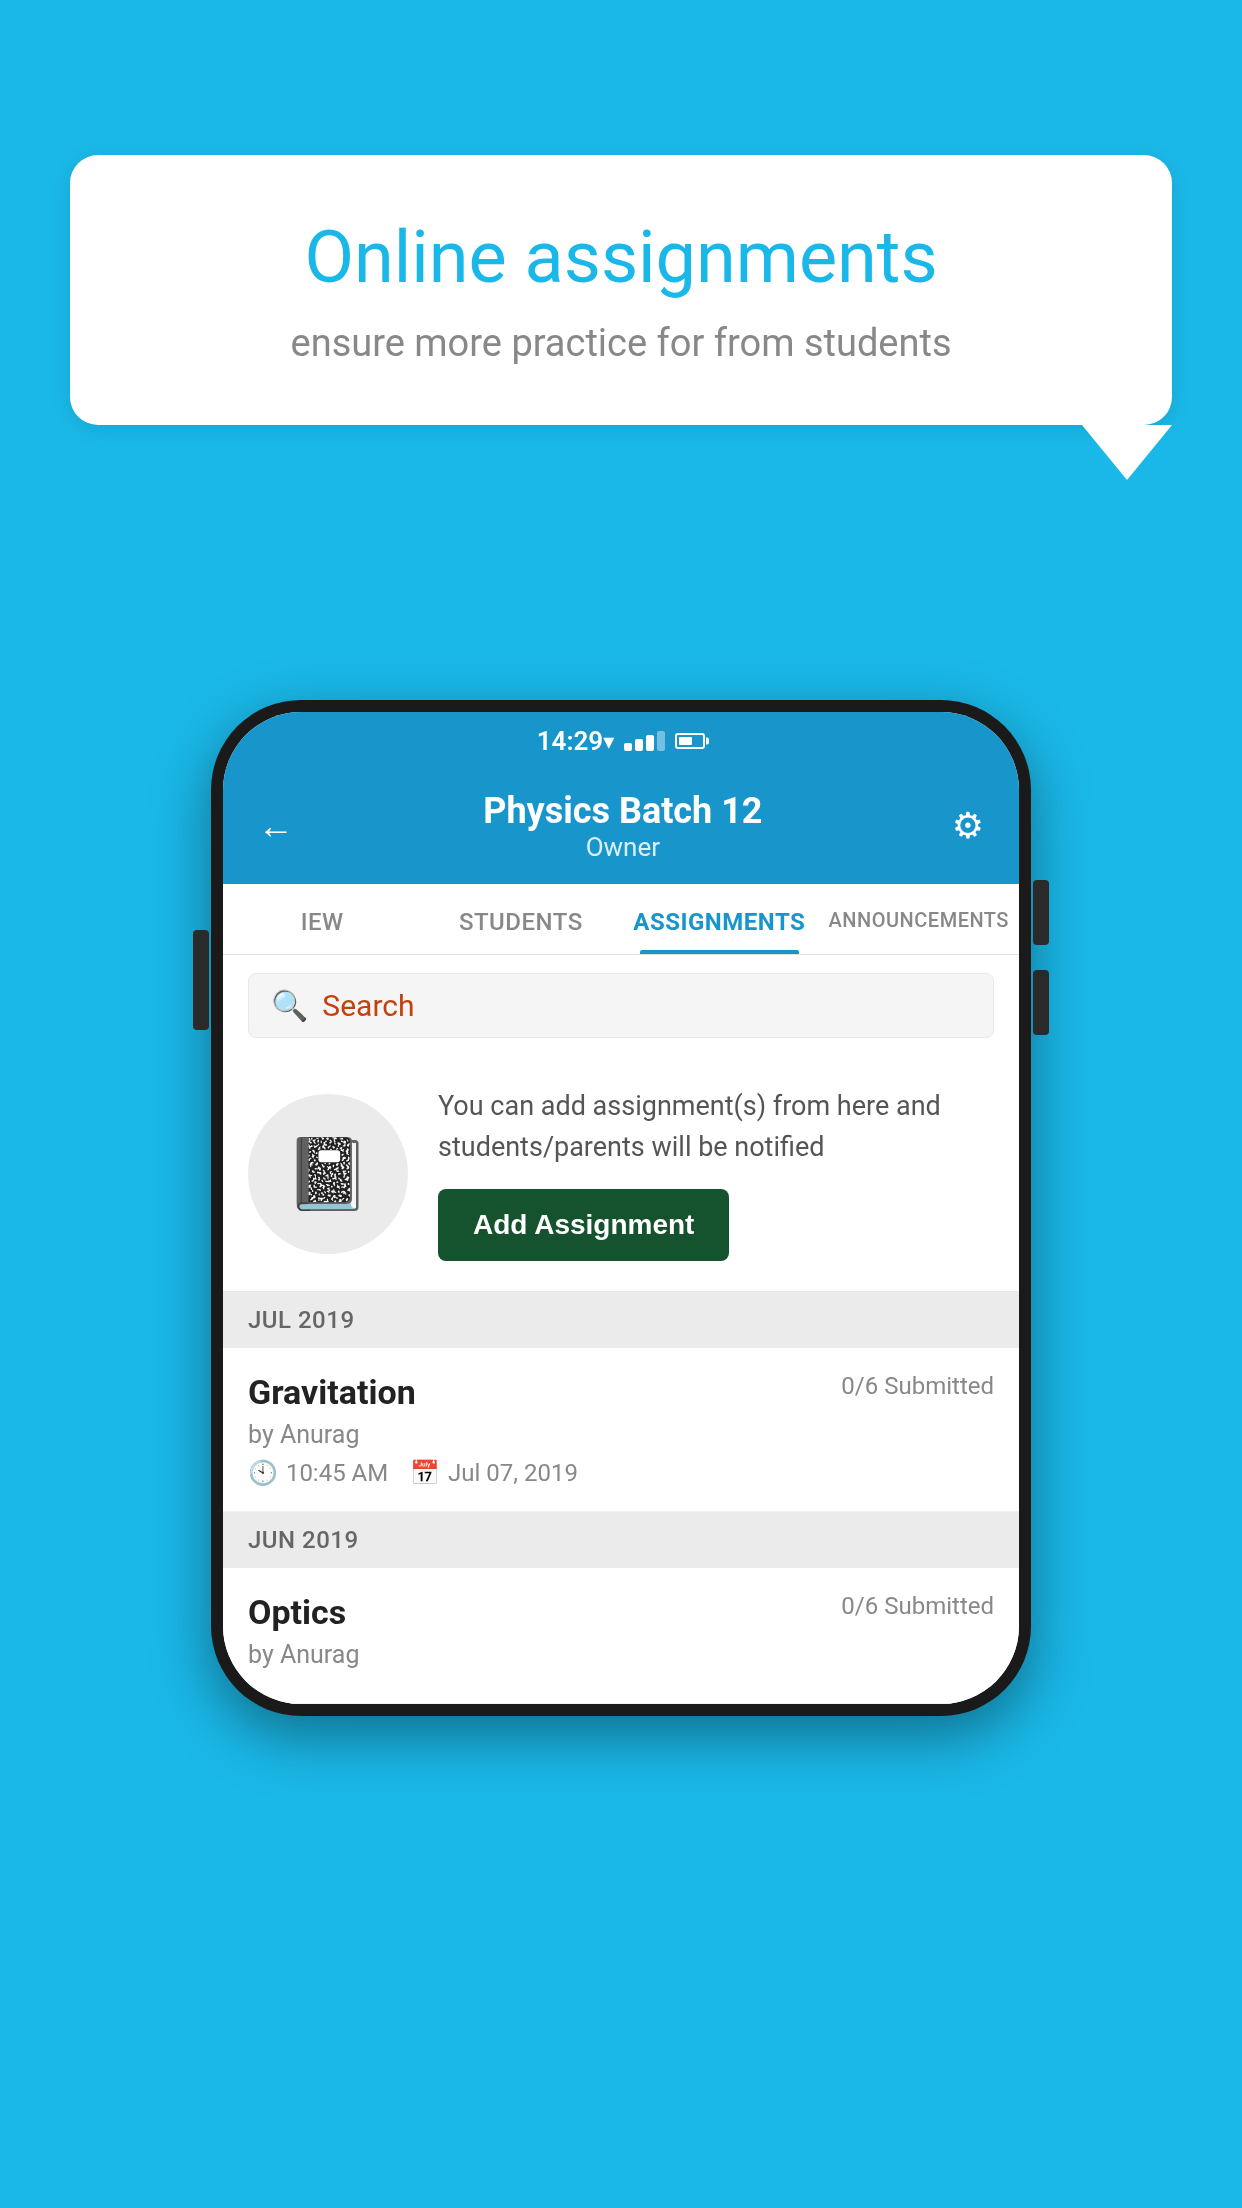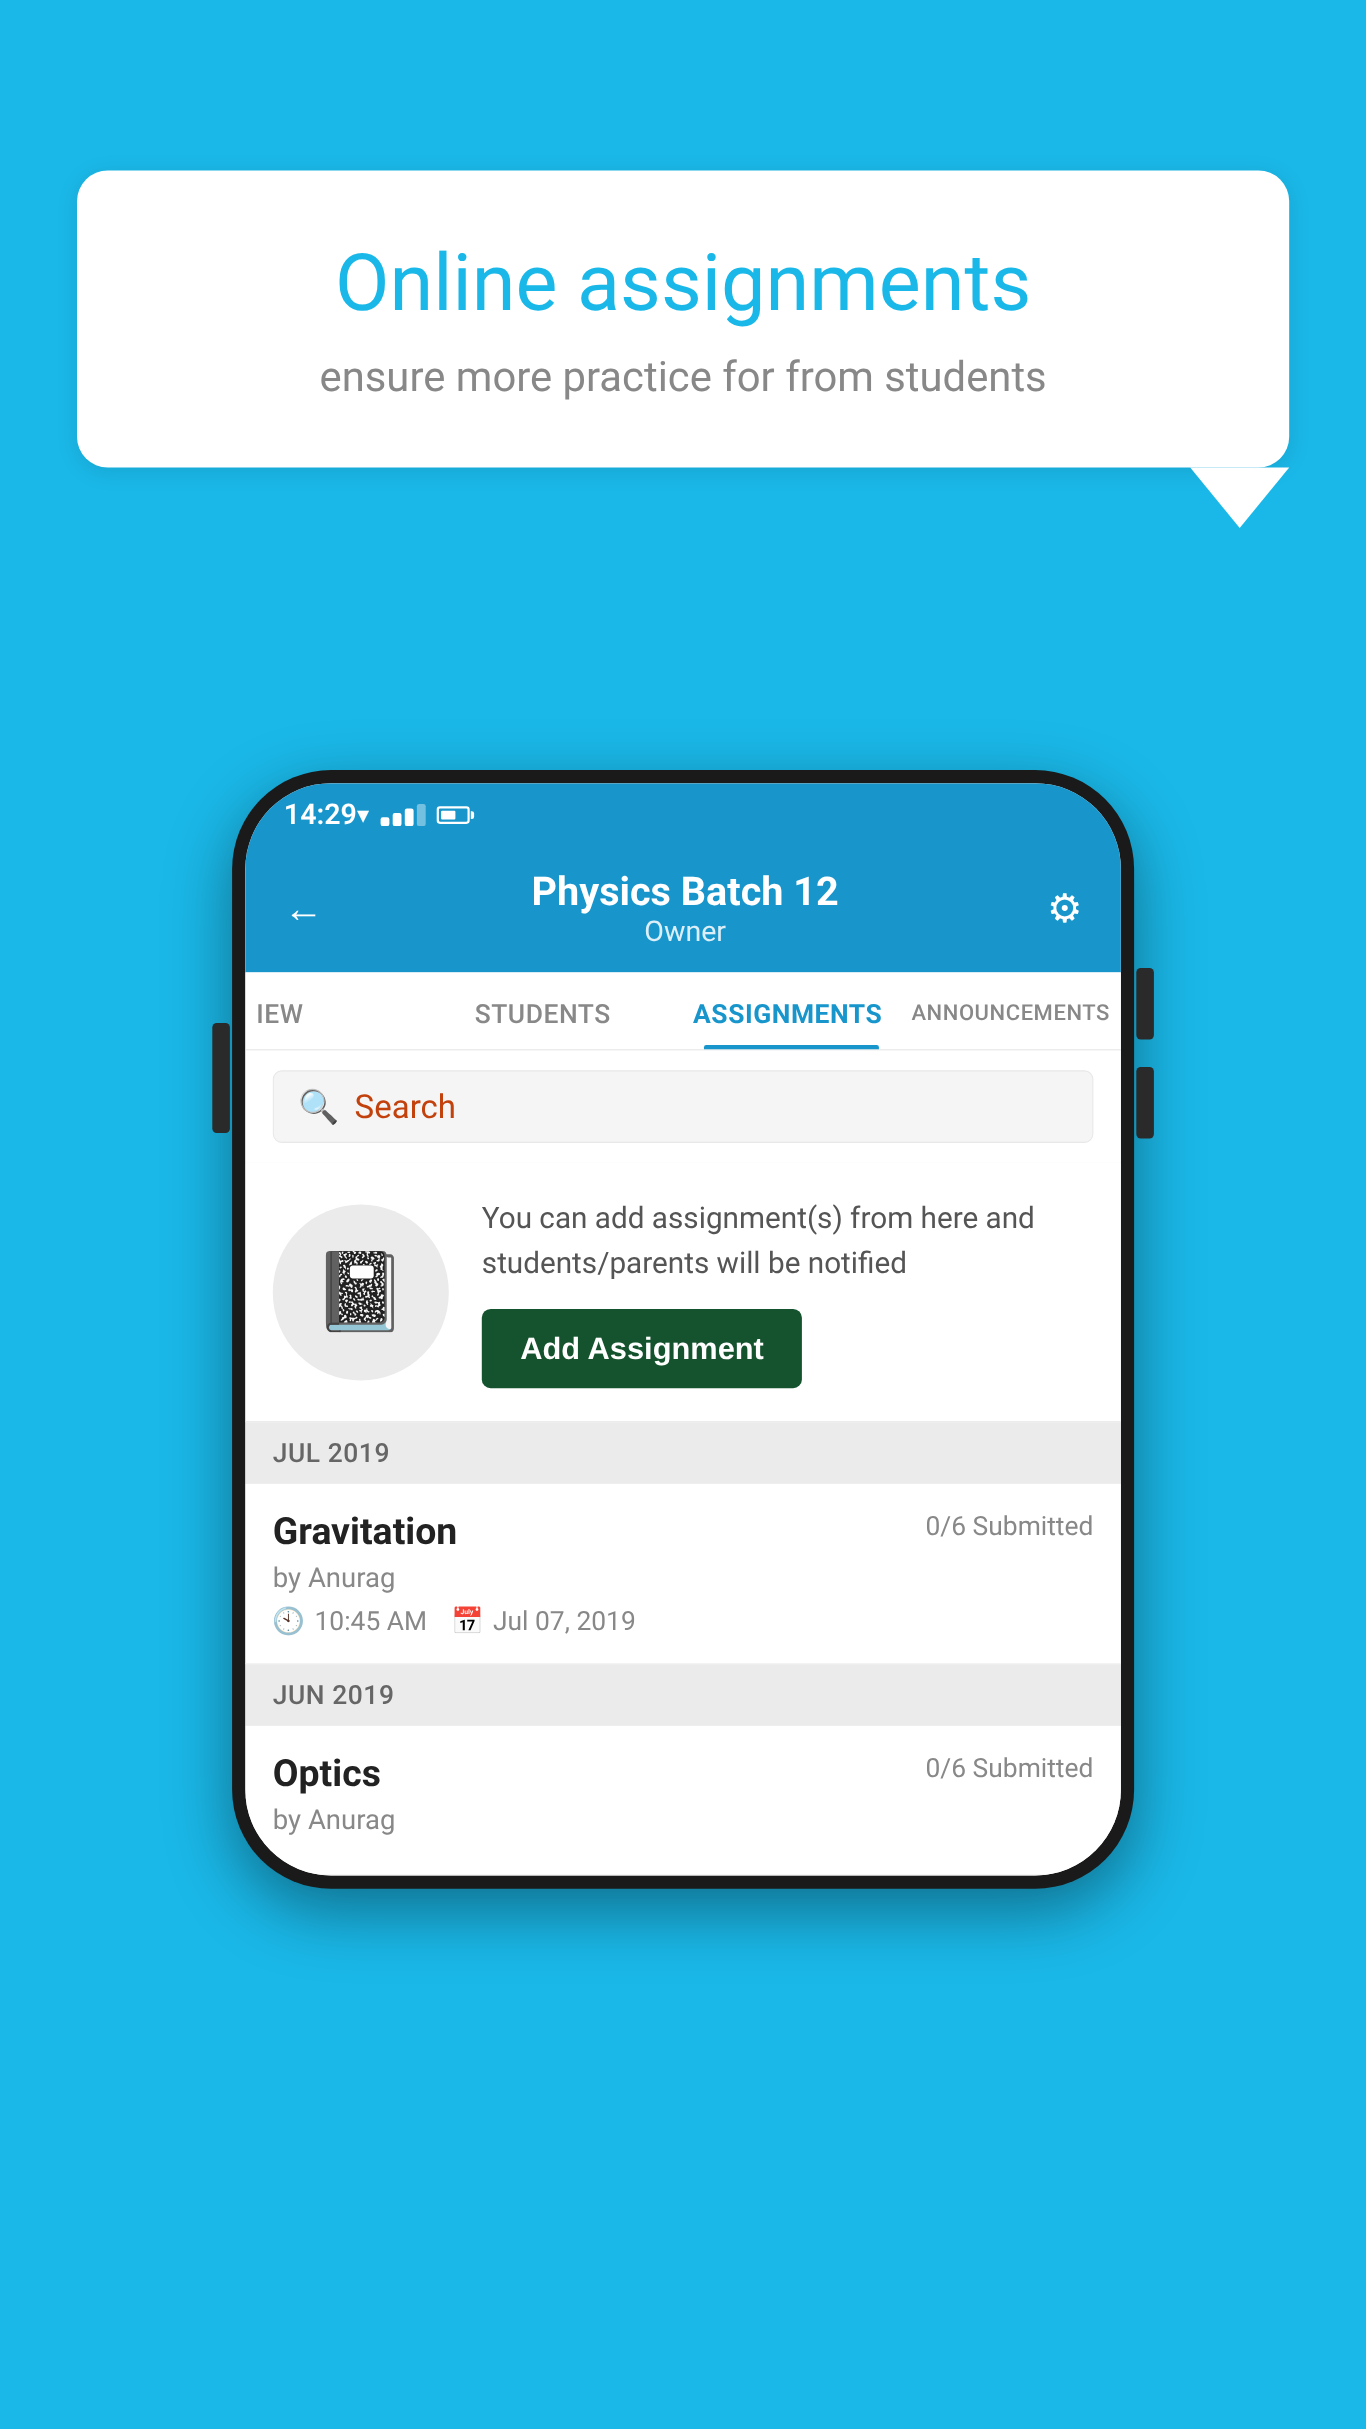--- a/index.html
+++ b/index.html
@@ -78,21 +78,21 @@
       border-radius: 78px;
       overflow: hidden;
       position: relative;
     }
 
     .status-bar {
       background: #1896cc;
       height: 58px;
       display: flex;
       align-items: center;
-      justify-content: flex-start;
+      justify-content: center;
       padding: 0 35px;
     }
 
     .status-time {
       color: white;
       font-size: 26px;
       font-weight: 600;
     }
 
     .status-icons {
@@ -179,20 +179,21 @@
     
     .tabs-bar {
       background: white;
       display: flex;
       border-bottom: 1px solid #e0e0e0;
       overflow: hidden;
     }
 
     .tab-item {
       flex: 1;
+      text-align: center;
       padding: 24px 10px 18px;
       font-size: 24px;
       color: #888;
       font-weight: 500;
       letter-spacing: 0.5px;
       text-transform: uppercase;
       cursor: pointer;
       position: relative;
     }
 

